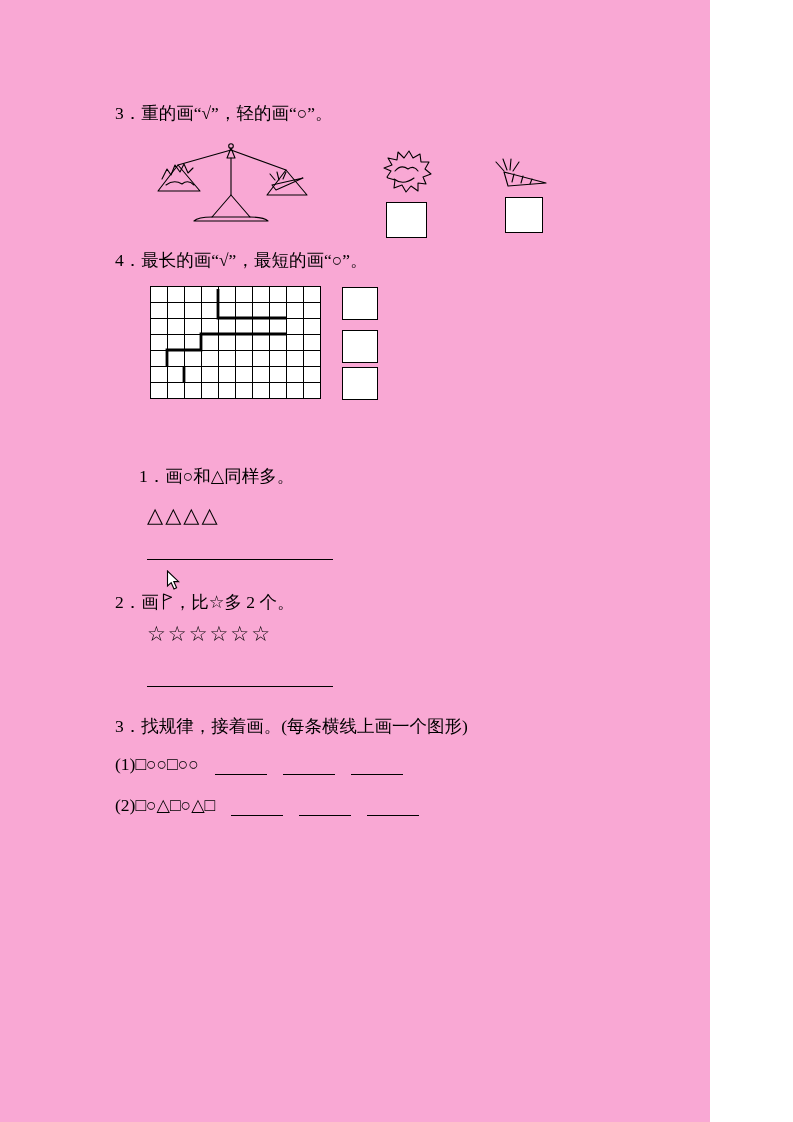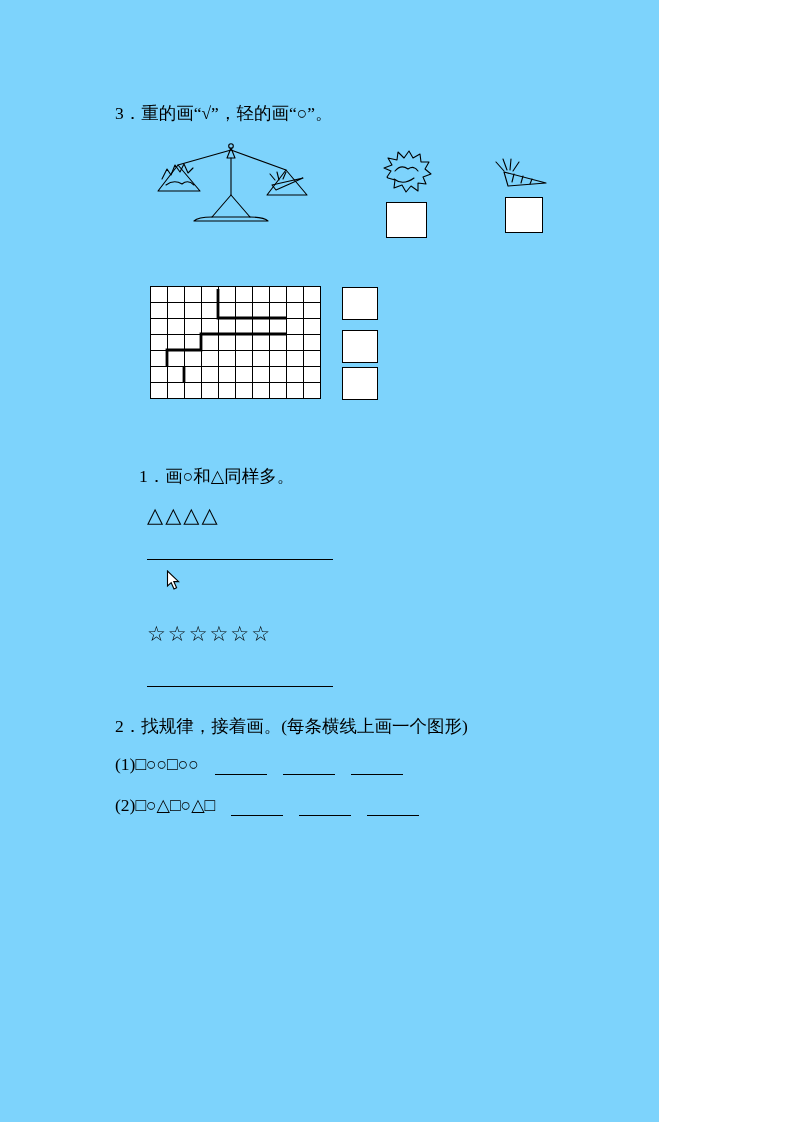--- a/index.html
+++ b/index.html
@@ -2,21 +2,21 @@
 <html><head>
 <meta charset="utf-8">
 <style>
   * { margin:0; padding:0; box-sizing:border-box; }
   html,body { background:#ffffff; }
   body {
     width:793px; height:1122px; position:relative;
     font-family:"Liberation Serif","DejaVu Serif","DejaVu Sans",serif;
     color:#000;
   }
-  .page { position:relative; width:659px; height:1122px; background:#7dd3fc; overflow:hidden; }
+  .page { position:relative; width:710px; height:1122px; background:#f9a8d4; overflow:hidden; }
   .abs { position:absolute; }
   .qtext { font-size:17.5px; white-space:nowrap; }
   .heading { font-size:18.5px; font-weight:bold; white-space:nowrap; }
   .shapes { font-size:21px; letter-spacing:2px; font-family:"DejaVu Sans","Liberation Serif",sans-serif; }
   .blank-line { border-bottom:1.4px solid #000; }
   .box { border:1.2px solid #000; background:#fff; }
   .grid-box {
     background-image:
       linear-gradient(#000 1px, transparent 1px),
       linear-gradient(90deg, #000 1px, transparent 1px);
@@ -65,20 +65,21 @@
 
   <svg class="abs" style="left:492px; top:156px;" width="58" height="42" viewBox="0 0 58 42">
     <g fill="none" stroke="#000" stroke-width="1.1" stroke-linejoin="round" stroke-linecap="round">
       <path d="M12,15 l-8,-9 M15,14 l-4,-11 M18,14 l1,-11 M21,15 l6,-9"></path>
       <path d="M12,16 L54,27 L16,30 Z"></path>
       <path d="M22,18 l-2,8 M31,20 l-2,7 M40,23 l-2,5"></path>
     </g>
   </svg>
   <div class="abs box" style="left:505px; top:197px; width:38px; height:36px;"></div>
 
+  <div class="abs qtext" style="left:115px; top:248px;">4．最长的画“√”，最短的画“○”。</div>
 
   <div class="abs grid-box" style="left:150px; top:286px; width:171px; height:113px;">
     <svg width="171" height="113" viewBox="0 0 171 113">
       <g fill="none" stroke="#000" stroke-width="2.8" stroke-linejoin="miter">
         <path d="M68,3 V32 H136"></path>
         <path d="M136,48 H51 V64 H17 V80"></path>
         <path d="M34,80 V97"></path>
       </g>
     </svg>
   </div>
@@ -88,24 +89,32 @@
 
 
   <div class="abs qtext" style="left:115px; top:464px;margin-left:24px;">1．画○和△同样多。</div>
   <div class="abs shapes" style="left:147px; top:503px;">△△△△</div>
   <div class="abs blank-line" style="left:147px; top:538px; width:186px; height:22px;"></div>
 
   <svg class="abs" style="left:166px; top:570px;" width="15" height="21" viewBox="0 0 15 21">
     <polygon points="1.5,1 1.5,16 5.2,12.7 8,19 10.6,17.8 7.8,11.6 12.6,11.6" fill="#ffffff" stroke="#000" stroke-width="1.1"></polygon>
   </svg>
 
+  <div class="abs qtext" style="left:115px; top:590px;">
+    <span>2．画</span><span class="inline-icon"><svg width="13" height="19" viewBox="0 0 13 19">
+        <g fill="none" stroke="#000" stroke-width="1.1" stroke-linejoin="round">
+          <path d="M3.5,2 V17.5"></path>
+          <polygon points="3.5,2 11.5,5.2 3.5,8.8"></polygon>
+        </g>
+      </svg></span><span>，比☆多 2 个。</span>
+  </div>
   <div class="abs shapes" style="left:147px; top:622px;">☆☆☆☆☆☆</div>
   <div class="abs blank-line" style="left:147px; top:665px; width:186px; height:22px;"></div>
 
-  <div class="abs qtext" style="left:115px; top:714px;">2．找规律，接着画。(每条横线上画一个图形)</div>
+  <div class="abs qtext" style="left:115px; top:714px;">3．找规律，接着画。(每条横线上画一个图形)</div>
 
   <div class="abs pattern-row" style="left:115px; top:754px;">
     <span>(1)□○○□○○</span>
     <span class="pattern-blank"></span>
     <span class="pattern-blank"></span>
     <span class="pattern-blank"></span>
   </div>
 
   <div class="abs pattern-row" style="left:115px; top:795px;">
     <span>(2)□○△□○△□</span>

